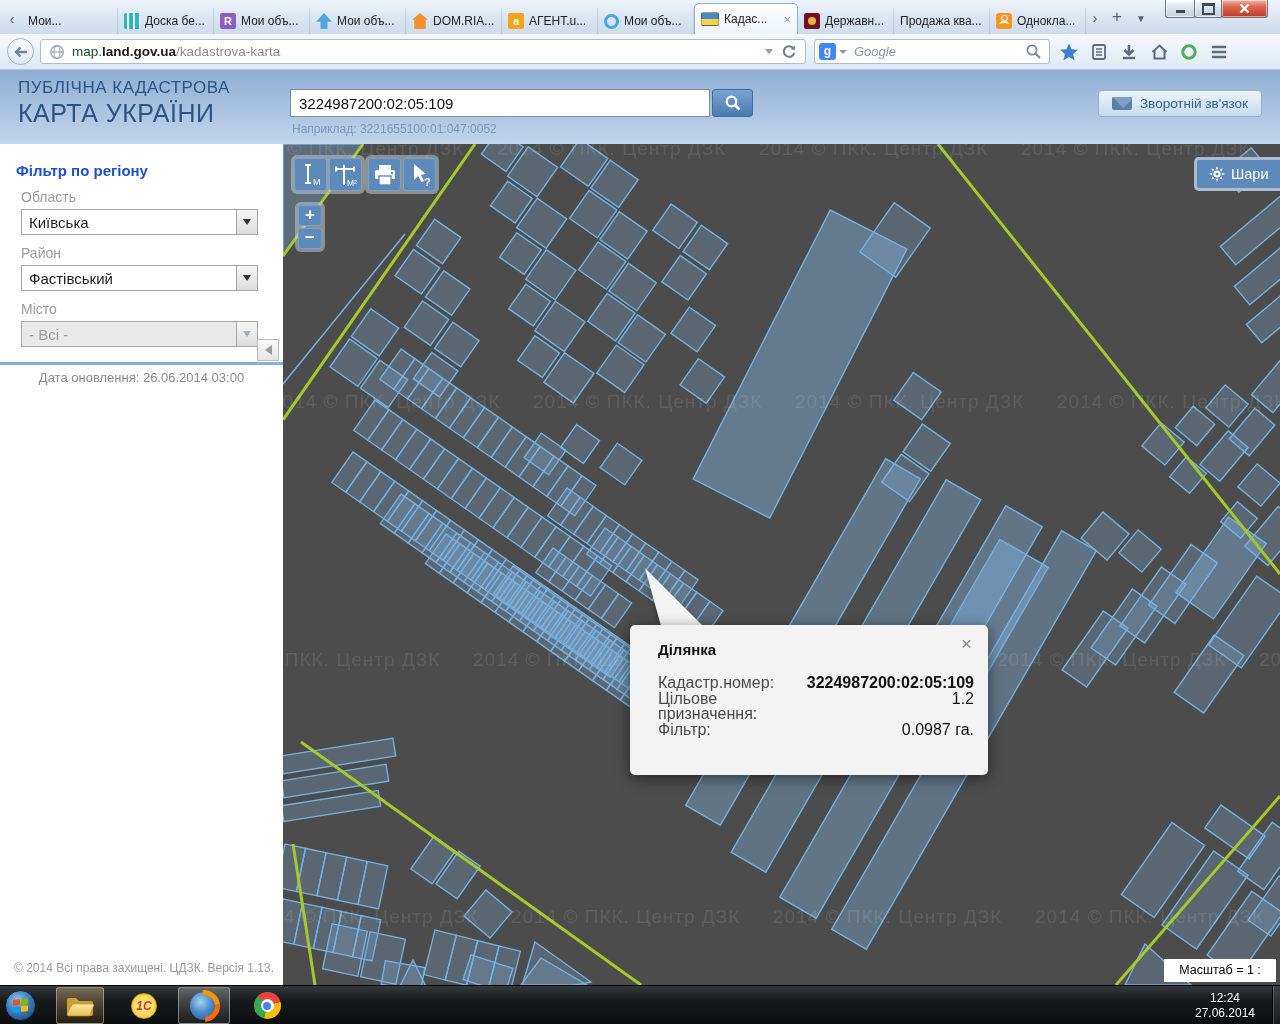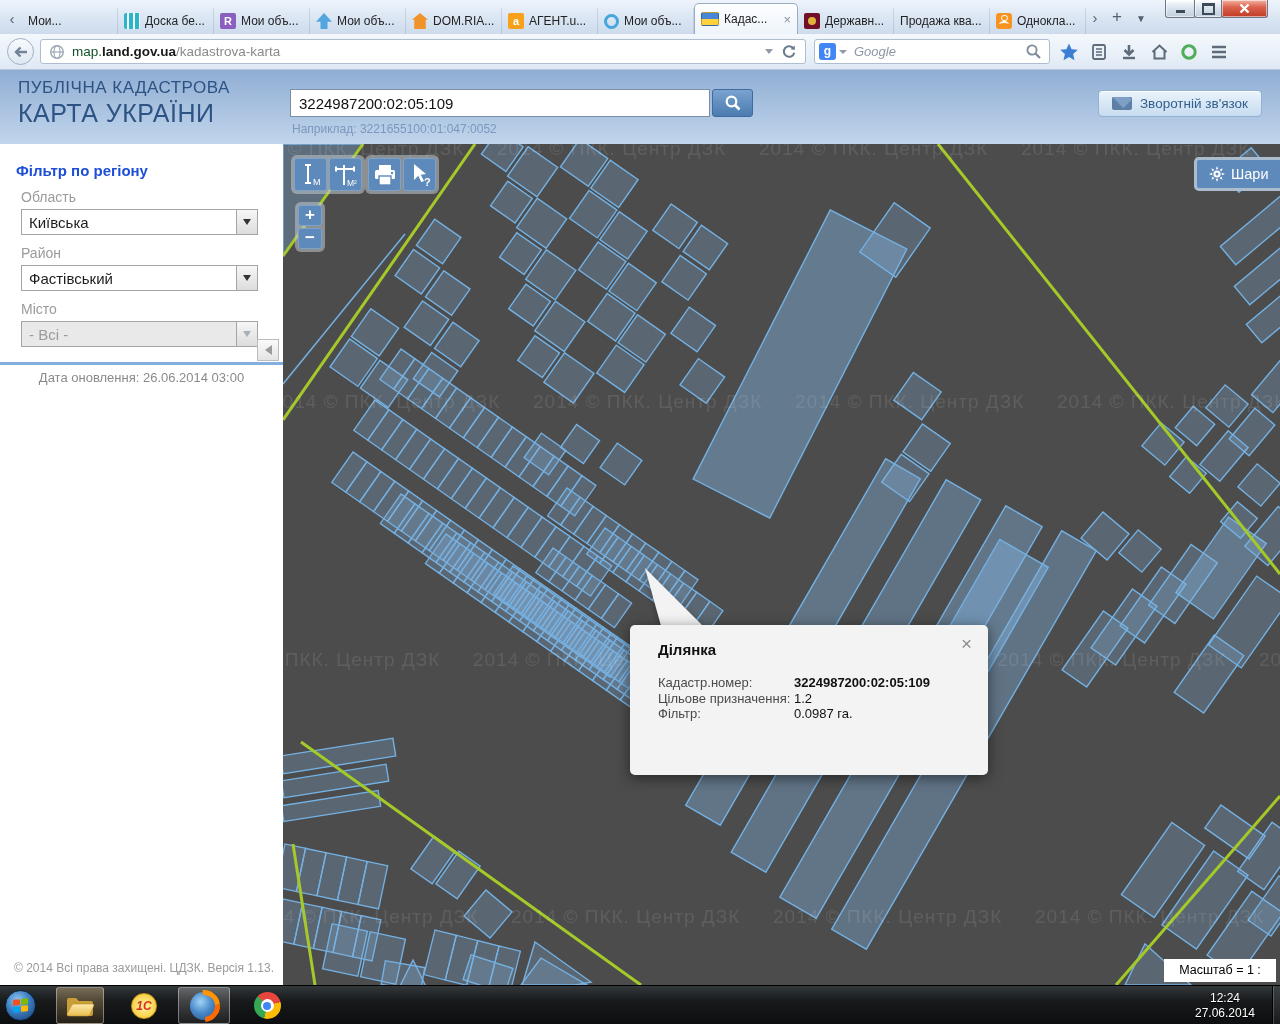--- a/index.html
+++ b/index.html
@@ -129,21 +129,21 @@
     background:#5d89bb;border:3px solid rgba(205,210,215,.7);box-sizing:border-box;display:flex;
     align-items:center;gap:6px;color:#fff;font-size:14.5px;}
   #scale-box{position:absolute;left:881px;top:815px;width:112px;height:23px;background:#fff;
     font-size:12.5px;color:#000;text-align:center;line-height:23px;}
   #popup{position:absolute;left:347px;top:481px;width:358px;height:150px;background:#f3f3f3;
     border-radius:5px;box-shadow:0 3px 14px rgba(0,0,0,.5);}
   #popup-callout{position:absolute;left:350px;top:415px;filter:drop-shadow(0 2px 3px rgba(0,0,0,.3));}
   #popup-title{position:absolute;left:28px;top:16px;font-size:15px;font-weight:bold;color:#111;}
   #popup-close{position:absolute;right:16px;top:8px;font-size:19px;color:#8d8d8d;}
   #popup-rows{position:absolute;left:28px;top:50px;right:14px;}
-  .prow{display:flex;font-size:13px;line-height:15.5px;}
+  .prow{display:flex;font-size:16px;line-height:15.5px;justify-content:space-between;}
   .plabel{width:136px;color:#4a4a4a;flex:none;}
   .pval{color:#111;}
   .pval.bold{font-weight:bold;}
 
   
   #taskbar{position:absolute;left:0;top:985px;width:1280px;height:39px;
     background:linear-gradient(#33383b,#17191b 40%,#0c0e0f);border-top:1px solid #000;box-sizing:border-box;}
   #start-orb{position:absolute;left:5px;top:4px;width:31px;height:31px;border-radius:50%;
     background:radial-gradient(circle at 40% 32%,#8ec9f5 0%,#3d7cc0 45%,#143c69 100%);
     border:1px solid #0a2240;box-sizing:border-box;display:flex;align-items:center;justify-content:center;}

